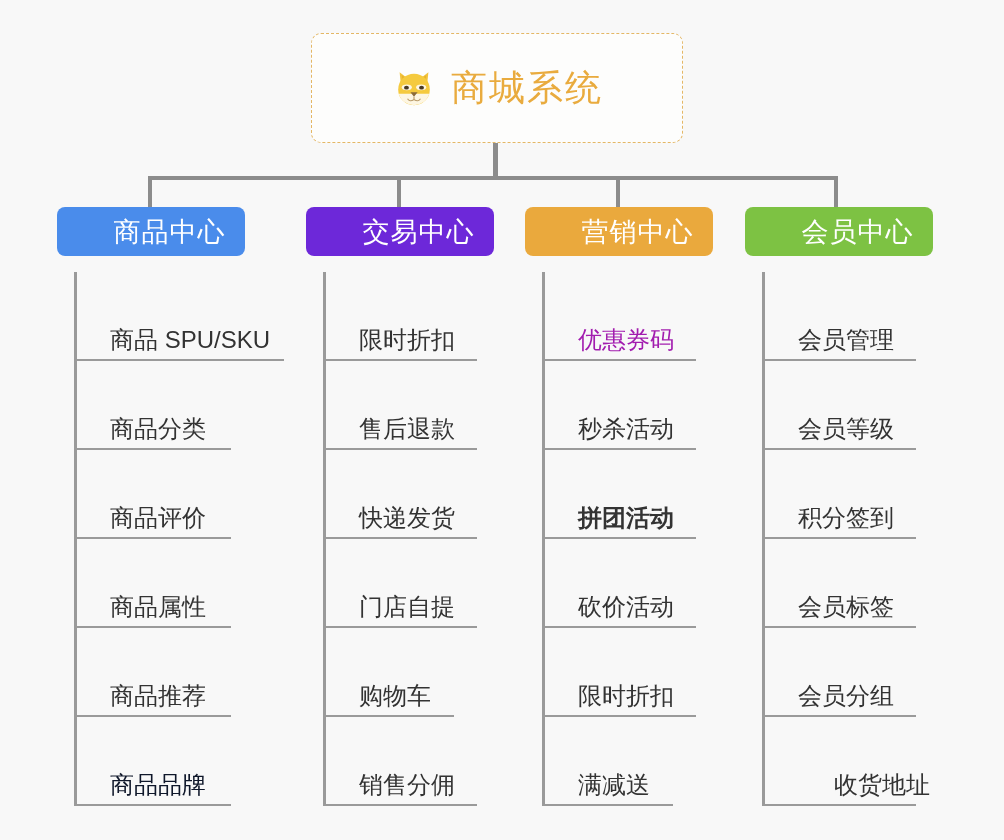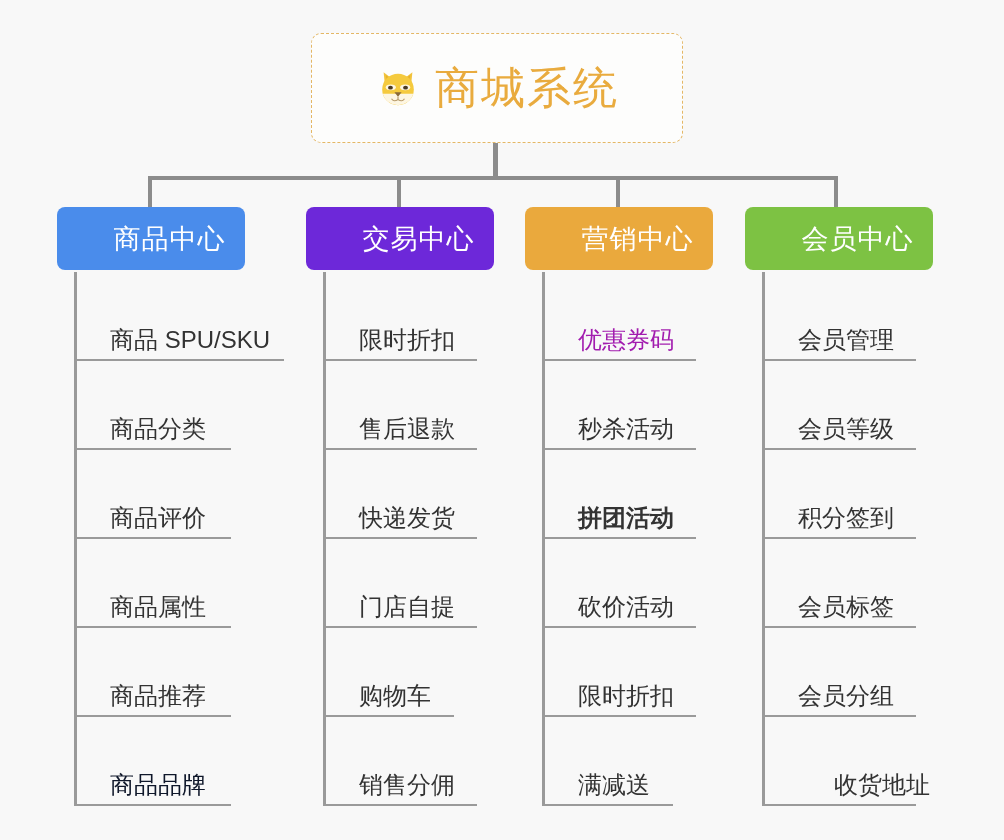--- a/index.html
+++ b/index.html
@@ -35,21 +35,21 @@
     justify-content: center;
     gap: 14px;
   }
   .root-emoji {
     font-size: 42px;
     line-height: 1;
     display: block;
   }
   .root-emoji svg { display: block; }
   .root-title {
-    font-size: 44px;
+    font-size: 36px;
     color: #e9ab3e;
     letter-spacing: 2px;
     font-weight: 400;
     white-space: nowrap;
   }
 
   
   .conn {
     position: absolute;
     background: #8c8c8c;
@@ -59,21 +59,21 @@
 
   
   .branch {
     position: absolute;
     top: 207px;
   }
   .branch-header {
     position: absolute;
     top: 0;
     left: 0;
-    height: 63px;
+    height: 49px;
     border-radius: 8px;
     display: flex;
     align-items: center;
     justify-content: center;
     color: #ffffff;
     font-size: 27px;
     letter-spacing: 1px;
     white-space: nowrap;
     box-sizing: border-box;
     padding-left: 37px;

